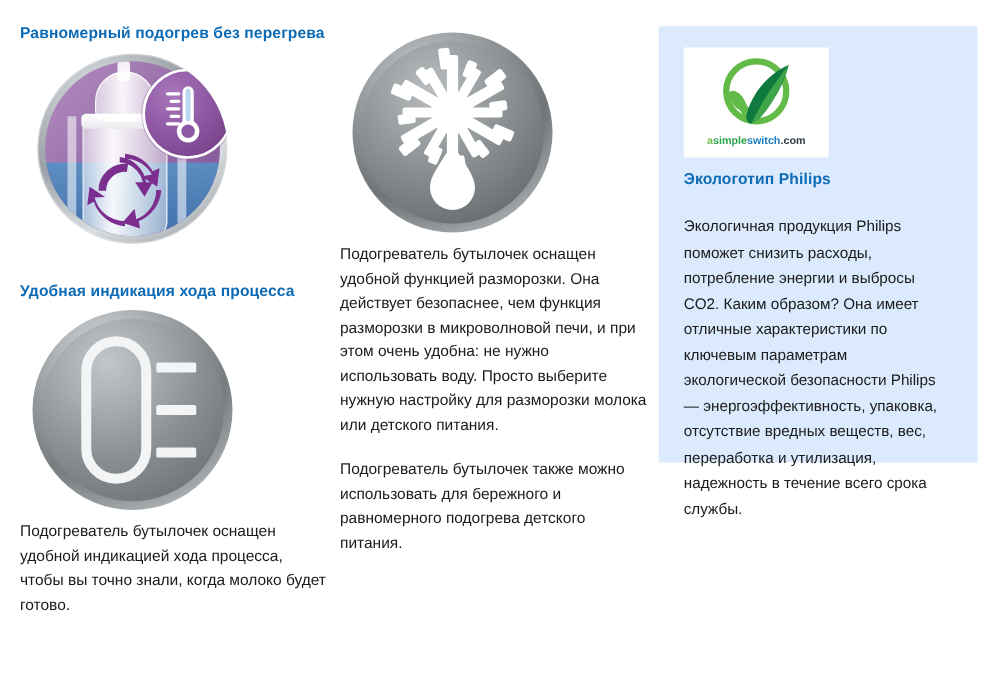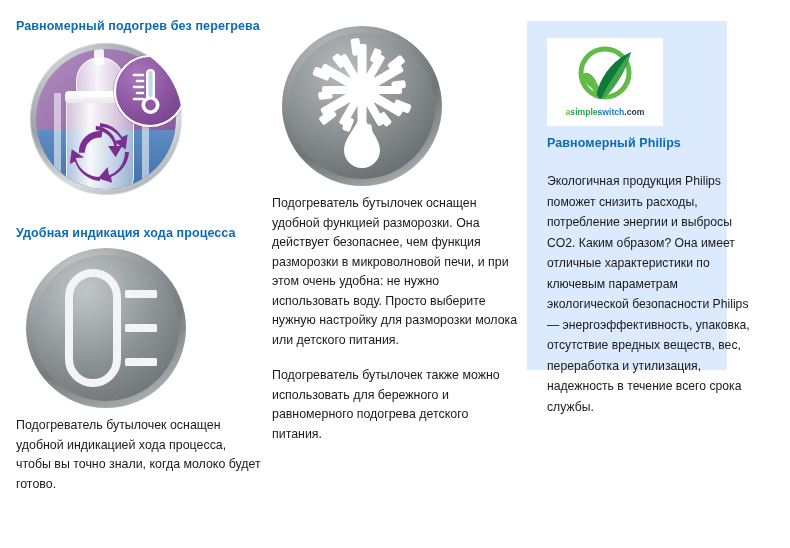--- a/index.html
+++ b/index.html
@@ -44,21 +44,21 @@
   .col-mid {
     position: absolute;
     left: 272px;
     top: 18px;
     width: 248px;
   }
   .col-right {
     position: absolute;
     left: 527px;
     top: 21px;
-    width: 200px;
+    width: 255px;
     height: 349px;
     background: #dbeafd;
   }
 
   
   .badge-wrap {
     position: relative;
   }
   .circle {
     position: relative;
@@ -389,18 +389,18 @@
         <circle cx="52" cy="31" r="24" fill="none" stroke="#62bb46" stroke-width="5"></circle>
         <path d="M30 32 C33 29 39 31 43 39 L46 46 C40 49 34 44 30 36 Z" fill="#62bb46"></path>
         <path d="M34 35 C38 46 43 54 47 57 L53 54 C49 48 43 40 36 33 Z" fill="#62bb46"></path>
         <path d="M78 10 C62 17 50 31 45 47 C43 52 44 56 48 57 C58 50 72 33 78 10 Z" fill="#0f7a3d"></path>
         <path d="M78 10 C70 20 58 36 48 57 C54 56 68 40 78 10 Z" fill="#3fa44a"></path>
       </svg>
       <div class="logo-text"><span class="lt-a">a</span><span class="lt-simple">simple</span><span class="lt-switch">switch</span><span class="lt-com">.com</span></div>
     </div>
 
     <div class="panel-text">
-      <div class="heading">Равномерный Philips</div>
+      <div class="heading">Экологотип Philips</div>
       <div class="body-text">Экологичная продукция Philips поможет снизить расходы, потребление энергии и выбросы CO2. Каким образом? Она имеет отличные характеристики по ключевым параметрам экологической безопасности Philips — энергоэффективность, упаковка, отсутствие вредных веществ, вес, переработка и утилизация, надежность в течение всего срока службы.</div>
     </div>
   </div>
 
 </div>
 
 </body></html>

